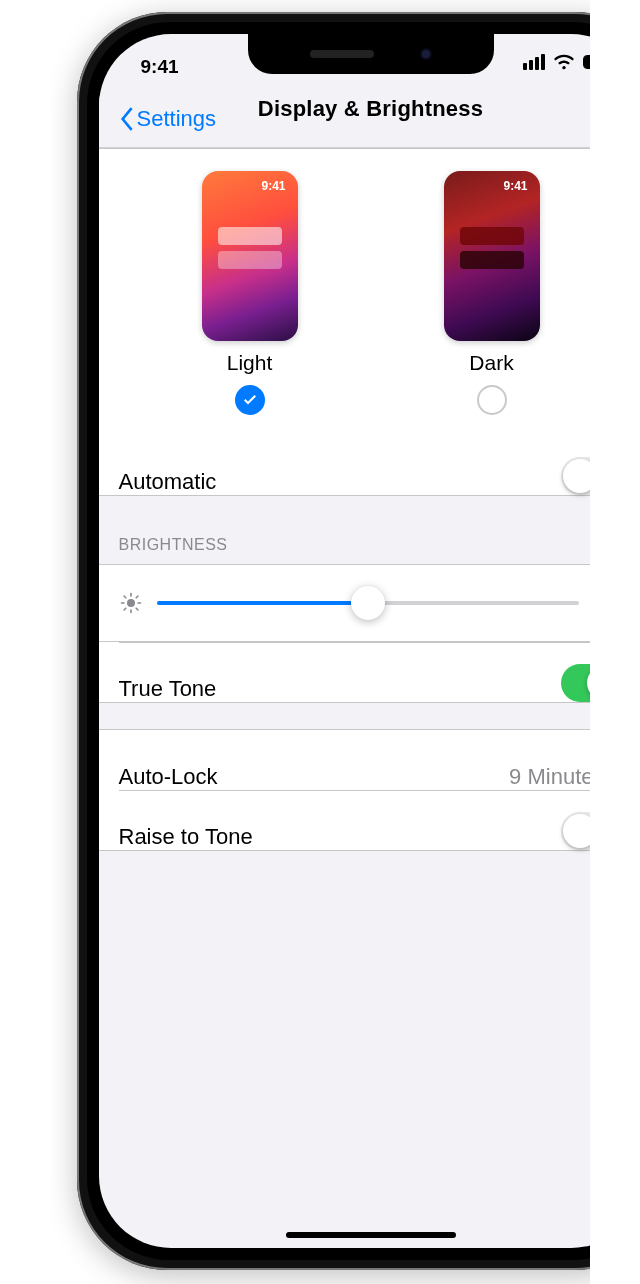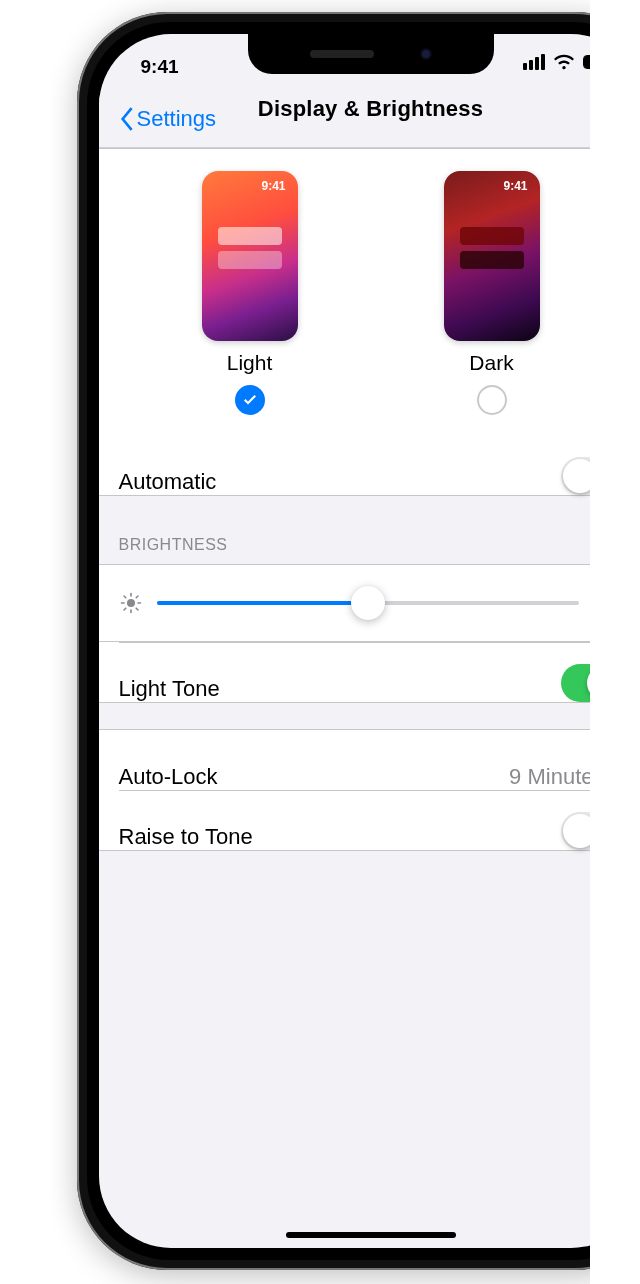--- a/index.html
+++ b/index.html
@@ -228,21 +228,21 @@
                     <line x1="1.5" y1="12" x2="4.5" y2="12"></line>
                     <line x1="19.5" y1="12" x2="22.5" y2="12"></line>
                     <line x1="4.2" y1="4.2" x2="6.3" y2="6.3"></line>
                     <line x1="17.7" y1="17.7" x2="19.8" y2="19.8"></line>
                     <line x1="4.2" y1="19.8" x2="6.3" y2="17.7"></line>
                     <line x1="17.7" y1="6.3" x2="19.8" y2="4.2"></line>
                   </g>
                 </svg>
             </div>
             <div class="cell">
-              <span class="cell-label">Light Tone</span>
+              <span class="cell-label">True Tone</span>
               <span class="switch on">
                   <span class="knob"></span>
                 </span>
             </div>
           </div>
 
 
           <div style="height:26px"></div>
 
           <div class="group">

